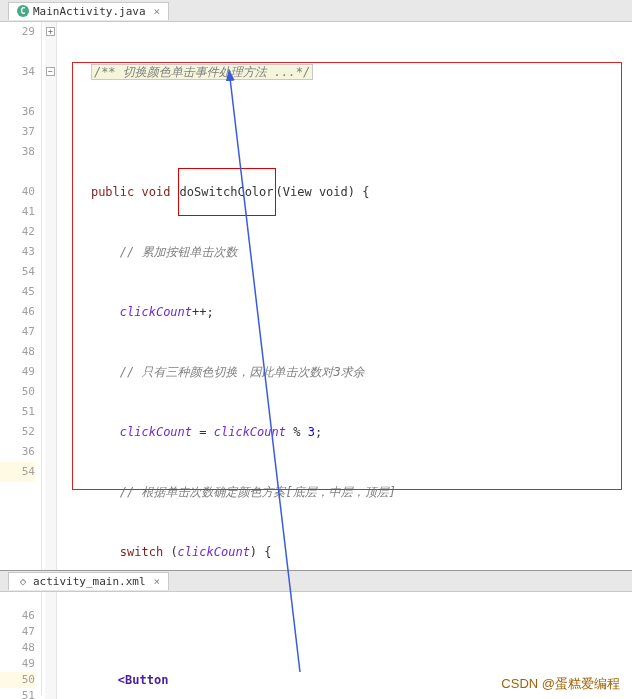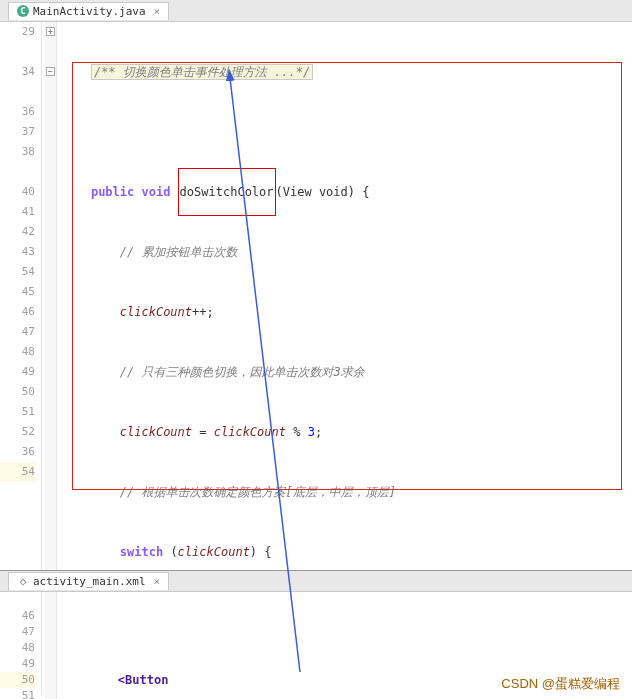--- a/index.html
+++ b/index.html
@@ -10,24 +10,24 @@
   .tab-close { color: #888; margin-left: 4px; cursor: pointer; }
   .editor { display: flex; height: 548px; position: relative; }
   .gutter { width: 42px; background: #fff; border-right: 1px solid #e6e6e6; text-align: right; padding-right: 6px; color: #a0a0a0; font-size: 11px; line-height: 20px; user-select: none; }
   .gutter-line { height: 20px; }
   .code { flex: 1; padding-left: 0; line-height: 20px; white-space: pre; overflow: hidden; position: relative; }
   .code-line { height: 20px; padding-left: 4px; }
   .hl-line { background: #fffae3; }
   .fold-band { position: absolute; left: 45px; top: 0; width: 12px; height: 548px; background: #f7f7f7; border-right: 1px solid #e6e6e6; }
   .fold-marker { position: absolute; left: 46px; width: 9px; height: 9px; border: 1px solid #aaa; background: #fff; font-size: 8px; line-height: 7px; text-align: center; color: #666; }
   
-  .kw { color: #8b5cf6; font-weight: bold; }
+  .kw { color: #7f1d1d; font-weight: normal; }
   .cm { color: #808080; font-style: italic; }
   .num { color: #0000ff; }
-  .fld { color: #7f1d1d; font-style: italic; }
+  .fld { color: #6d28d9; font-style: italic; }
   .doclink { border: 1px solid #c9c9c9; background: #f5f5dc; padding: 0 2px; }
   .box-red { border: 1px solid #d00; padding: 16px 1px; }
   
   .overlay-box { position: absolute; border: 1px solid #d22; pointer-events: none; }
   .arrow-svg { position: absolute; pointer-events: none; z-index: 10; }
   
   .editor2 { display: flex; height: 103px; position: relative; }
   .gutter2 { width: 42px; background: #fff; border-right: 1px solid #e6e6e6; text-align: right; padding-right: 6px; color: #a0a0a0; font-size: 11px; line-height: 16px; }
   .gutter2-line { height: 16px; }
   .code2 { flex: 1; line-height: 16px; white-space: pre; position: relative; padding-left: 14px; }

